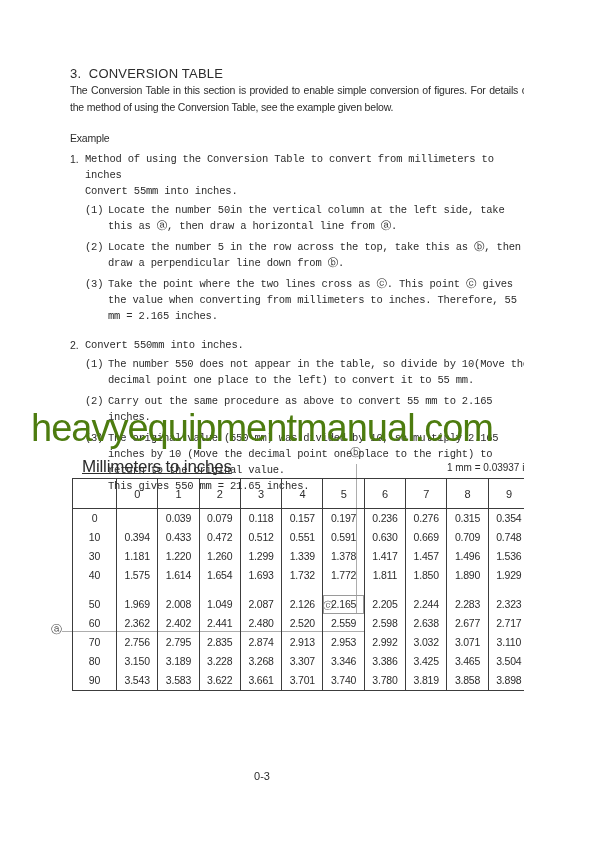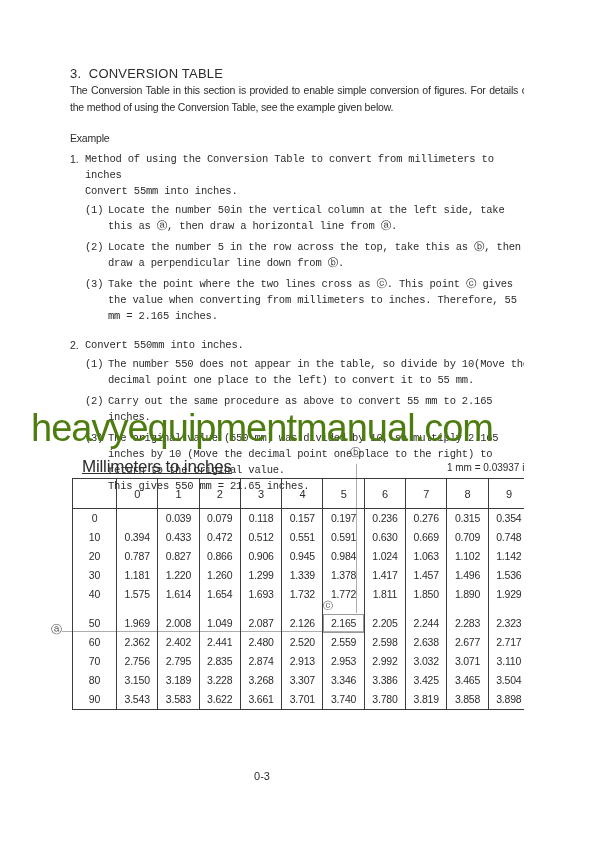--- a/index.html
+++ b/index.html
@@ -175,33 +175,20 @@
             <td>0.472</td>
             <td>0.512</td>
             <td>0.551</td>
             <td>0.591</td>
             <td>0.630</td>
             <td>0.669</td>
             <td>0.709</td>
             <td>0.748</td>
           </tr>
           <tr>
-            <td>20</td>
-            <td>0.787</td>
-            <td>0.827</td>
-            <td>0.866</td>
-            <td>0.906</td>
-            <td>0.945</td>
-            <td>0.984</td>
-            <td>1.024</td>
-            <td>1.063</td>
-            <td>1.102</td>
-            <td>1.142</td>
-          </tr>
-          <tr>
             <td>30</td>
             <td>1.181</td>
             <td>1.220</td>
             <td>1.260</td>
             <td>1.299</td>
             <td>1.339</td>
             <td>1.378</td>
             <td>1.417</td>
             <td>1.457</td>
             <td>1.496</td>

